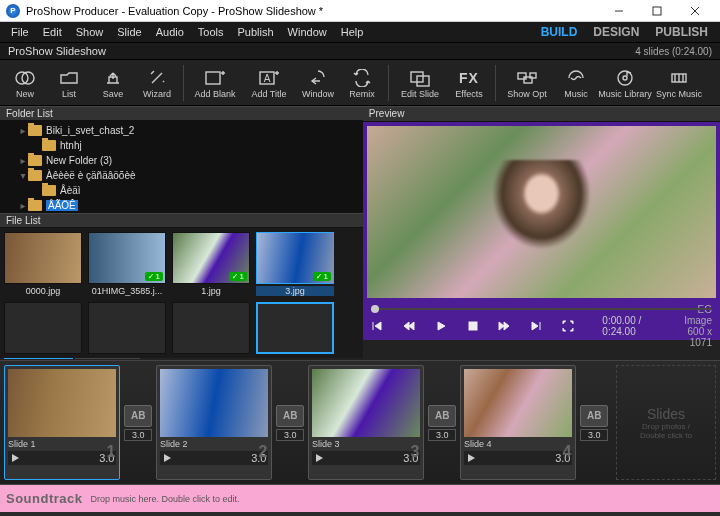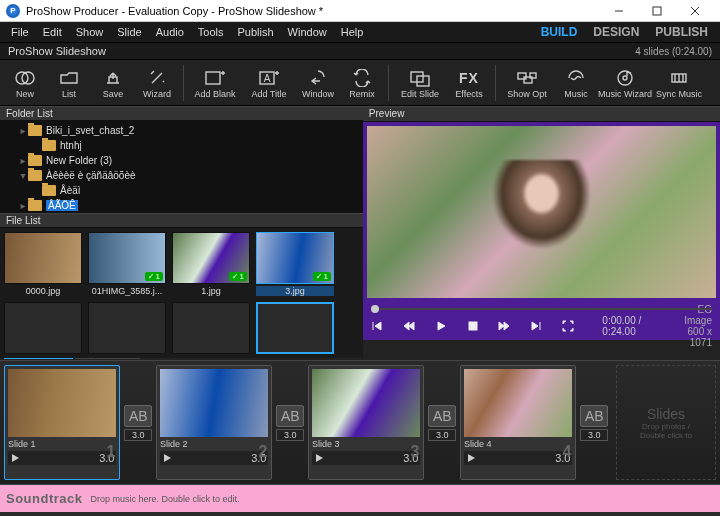--- a/index.html
+++ b/index.html
@@ -71,21 +71,21 @@
   .slidelist { height: 124px; background: linear-gradient(#2a2a2a,#1e1e1e); display:flex; padding:4px; gap:2px; border-top:1px solid #444;}
   .slide { width: 118px; background:#333; border:1px solid #555; border-radius:2px; padding:3px; position:relative; cursor:pointer;}
   .slide.sel{border-color:#2ca9ff;}
   .slide .simg{width:100%;height:68px;background:#654;position:relative;overflow:hidden;}
   .slide .sinfo{display:flex;justify-content:space-between;align-items:center;margin-top:2px;font-size:9px;color:#ccc;}
   .slide .snum{position:absolute;bottom:18px;right:4px;font-size:16px;font-weight:bold;color:#666;}
   .slide .splay{background:#222;height:14px;margin-top:2px;display:flex;align-items:center;padding:0 2px;justify-content:space-between;}
   .slide .splay .pb{width:10px;height:10px;}
   .trans { width: 32px; display:flex;flex-direction:column;align-items:center;justify-content:center;gap:2px;}
   .trans .tbox{width:28px;height:22px;background:#444;border:1px solid #666;border-radius:2px;display:flex;align-items:center;justify-content:center;}
-  .trans .tbox .ab{font-size:14px;font-weight:normal;color:#aaa;}
+  .trans .tbox .ab{font-size:10px;font-weight:bold;color:#aaa;}
   .trans .tdur{background:#222;width:28px;text-align:center;font-size:9px;color:#ccc;border:1px solid #555;}
   .drop-hint{flex:0 0 100px;display:flex;flex-direction:column;align-items:center;justify-content:center;color:#555;font-size:12px;border:1px dashed #444;margin-left:4px;padding:4px;text-align:center;}
   .drop-hint .big{font-size:14px;font-weight:normal;}
 
   .soundtrack { height: 28px; background:#f9a8d4; border-top:1px solid #444; display:flex;align-items:center;padding:0 6px;}
   .soundtrack .stlabel{font-size:13px;color:#666;font-weight:bold;margin-right:8px;letter-spacing:0.5px;}
   .soundtrack .sthint{font-size:9px;color:#555;}
   
   .simg.s1{background:linear-gradient(100deg,#7a5838,#9a7848 40%,#ba9868);}
   .simg.s2{background:linear-gradient(100deg,#a8b8d8,#0a4aaa 50%,#8898b8);}
@@ -245,21 +245,21 @@
       <div class="tlabel">Music</div>
     </div>
   <div class="tool wide">
       <div class="ticon">
         <svg width="20" height="18" viewBox="0 0 20 18">
           <ellipse cx="10" cy="9" rx="7" ry="7"></ellipse>
           <ellipse cx="10" cy="9" rx="2" ry="2"></ellipse>
           <path d="M12 7V3l4 1"></path>
         </svg>
       </div>
-      <div class="tlabel">Music Wizard</div>
+      <div class="tlabel">Music Library</div>
     </div>
   <div class="tool wide">
       <div class="ticon">
         <svg width="20" height="18" viewBox="0 0 20 18">
           <rect x="3" y="5" width="14" height="8"></rect>
           <path d="M6 5v8M10 5v8M14 5v8"></path>
         </svg>
       </div>
       <div class="tlabel">Sync Music</div>
     </div>

